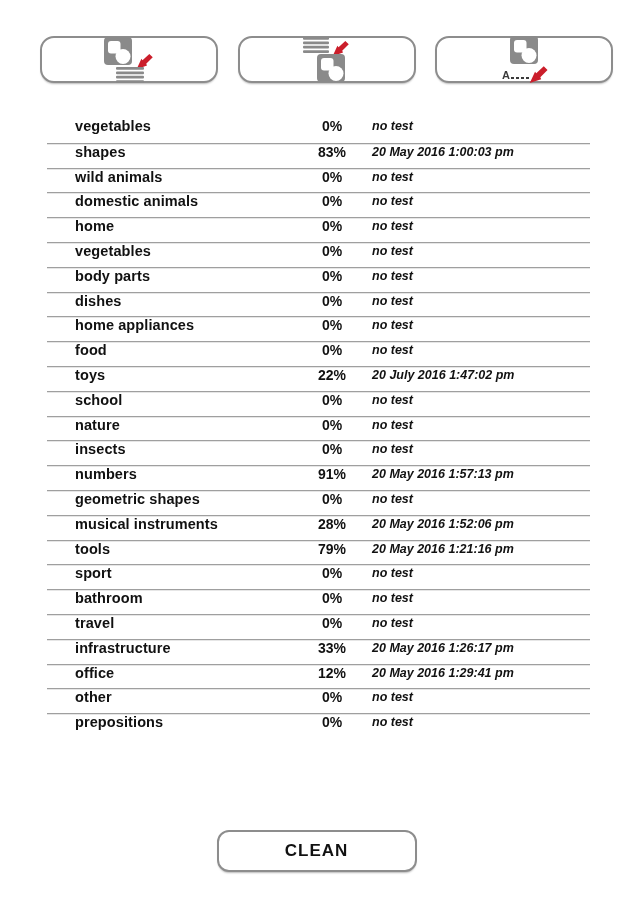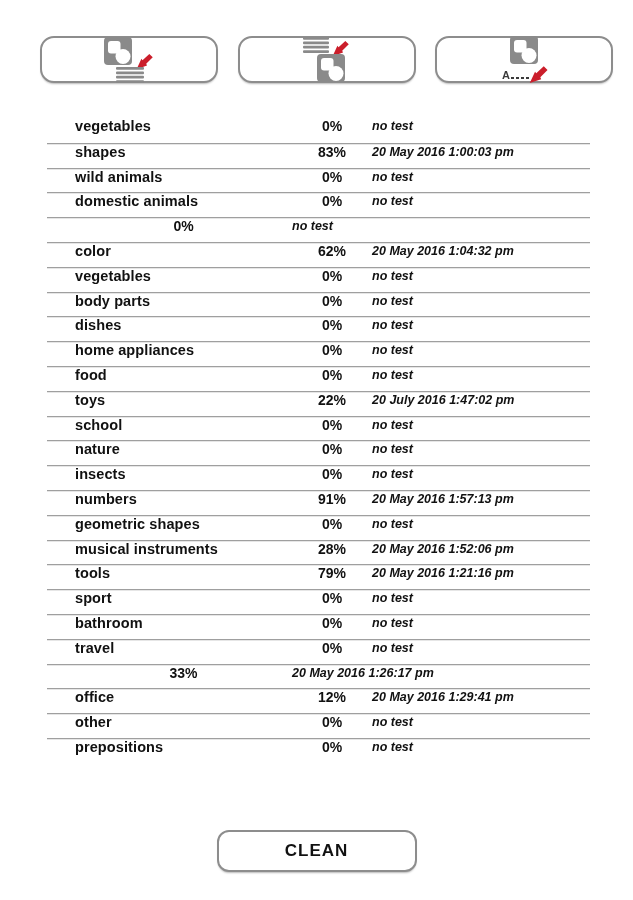--- a/index.html
+++ b/index.html
@@ -122,30 +122,26 @@
       <span class="date">no test</span>
     </div>
 
     <div class="row">
       <span class="cat">domestic animals</span>
       <span class="pct">0%</span>
       <span class="date">no test</span>
     </div>
 
     <div class="row">
-      <span class="pct">0%</span>
-      <span class="date">no test</span>
-    </div>
-
-
-    <div class="row">
-      <span class="cat">color</span>
-      <span class="pct">62%</span>
-      <span class="date">20 May 2016 1:04:32 pm</span>
-    </div>
+      <span class="cat">home</span>
+      <span class="pct">0%</span>
+      <span class="date">no test</span>
+    </div>
+
+
 
     <div class="row">
       <span class="cat">vegetables</span>
       <span class="pct">0%</span>
       <span class="date">no test</span>
     </div>
 
     <div class="row">
       <span class="cat">body parts</span>
       <span class="pct">0%</span>
@@ -231,20 +227,21 @@
       <span class="date">no test</span>
     </div>
 
     <div class="row">
       <span class="cat">travel</span>
       <span class="pct">0%</span>
       <span class="date">no test</span>
     </div>
 
     <div class="row">
+      <span class="cat">infrastructure</span>
       <span class="pct">33%</span>
       <span class="date">20 May 2016 1:26:17 pm</span>
     </div>
 
     <div class="row">
       <span class="cat">office</span>
       <span class="pct">12%</span>
       <span class="date">20 May 2016 1:29:41 pm</span>
     </div>
 

